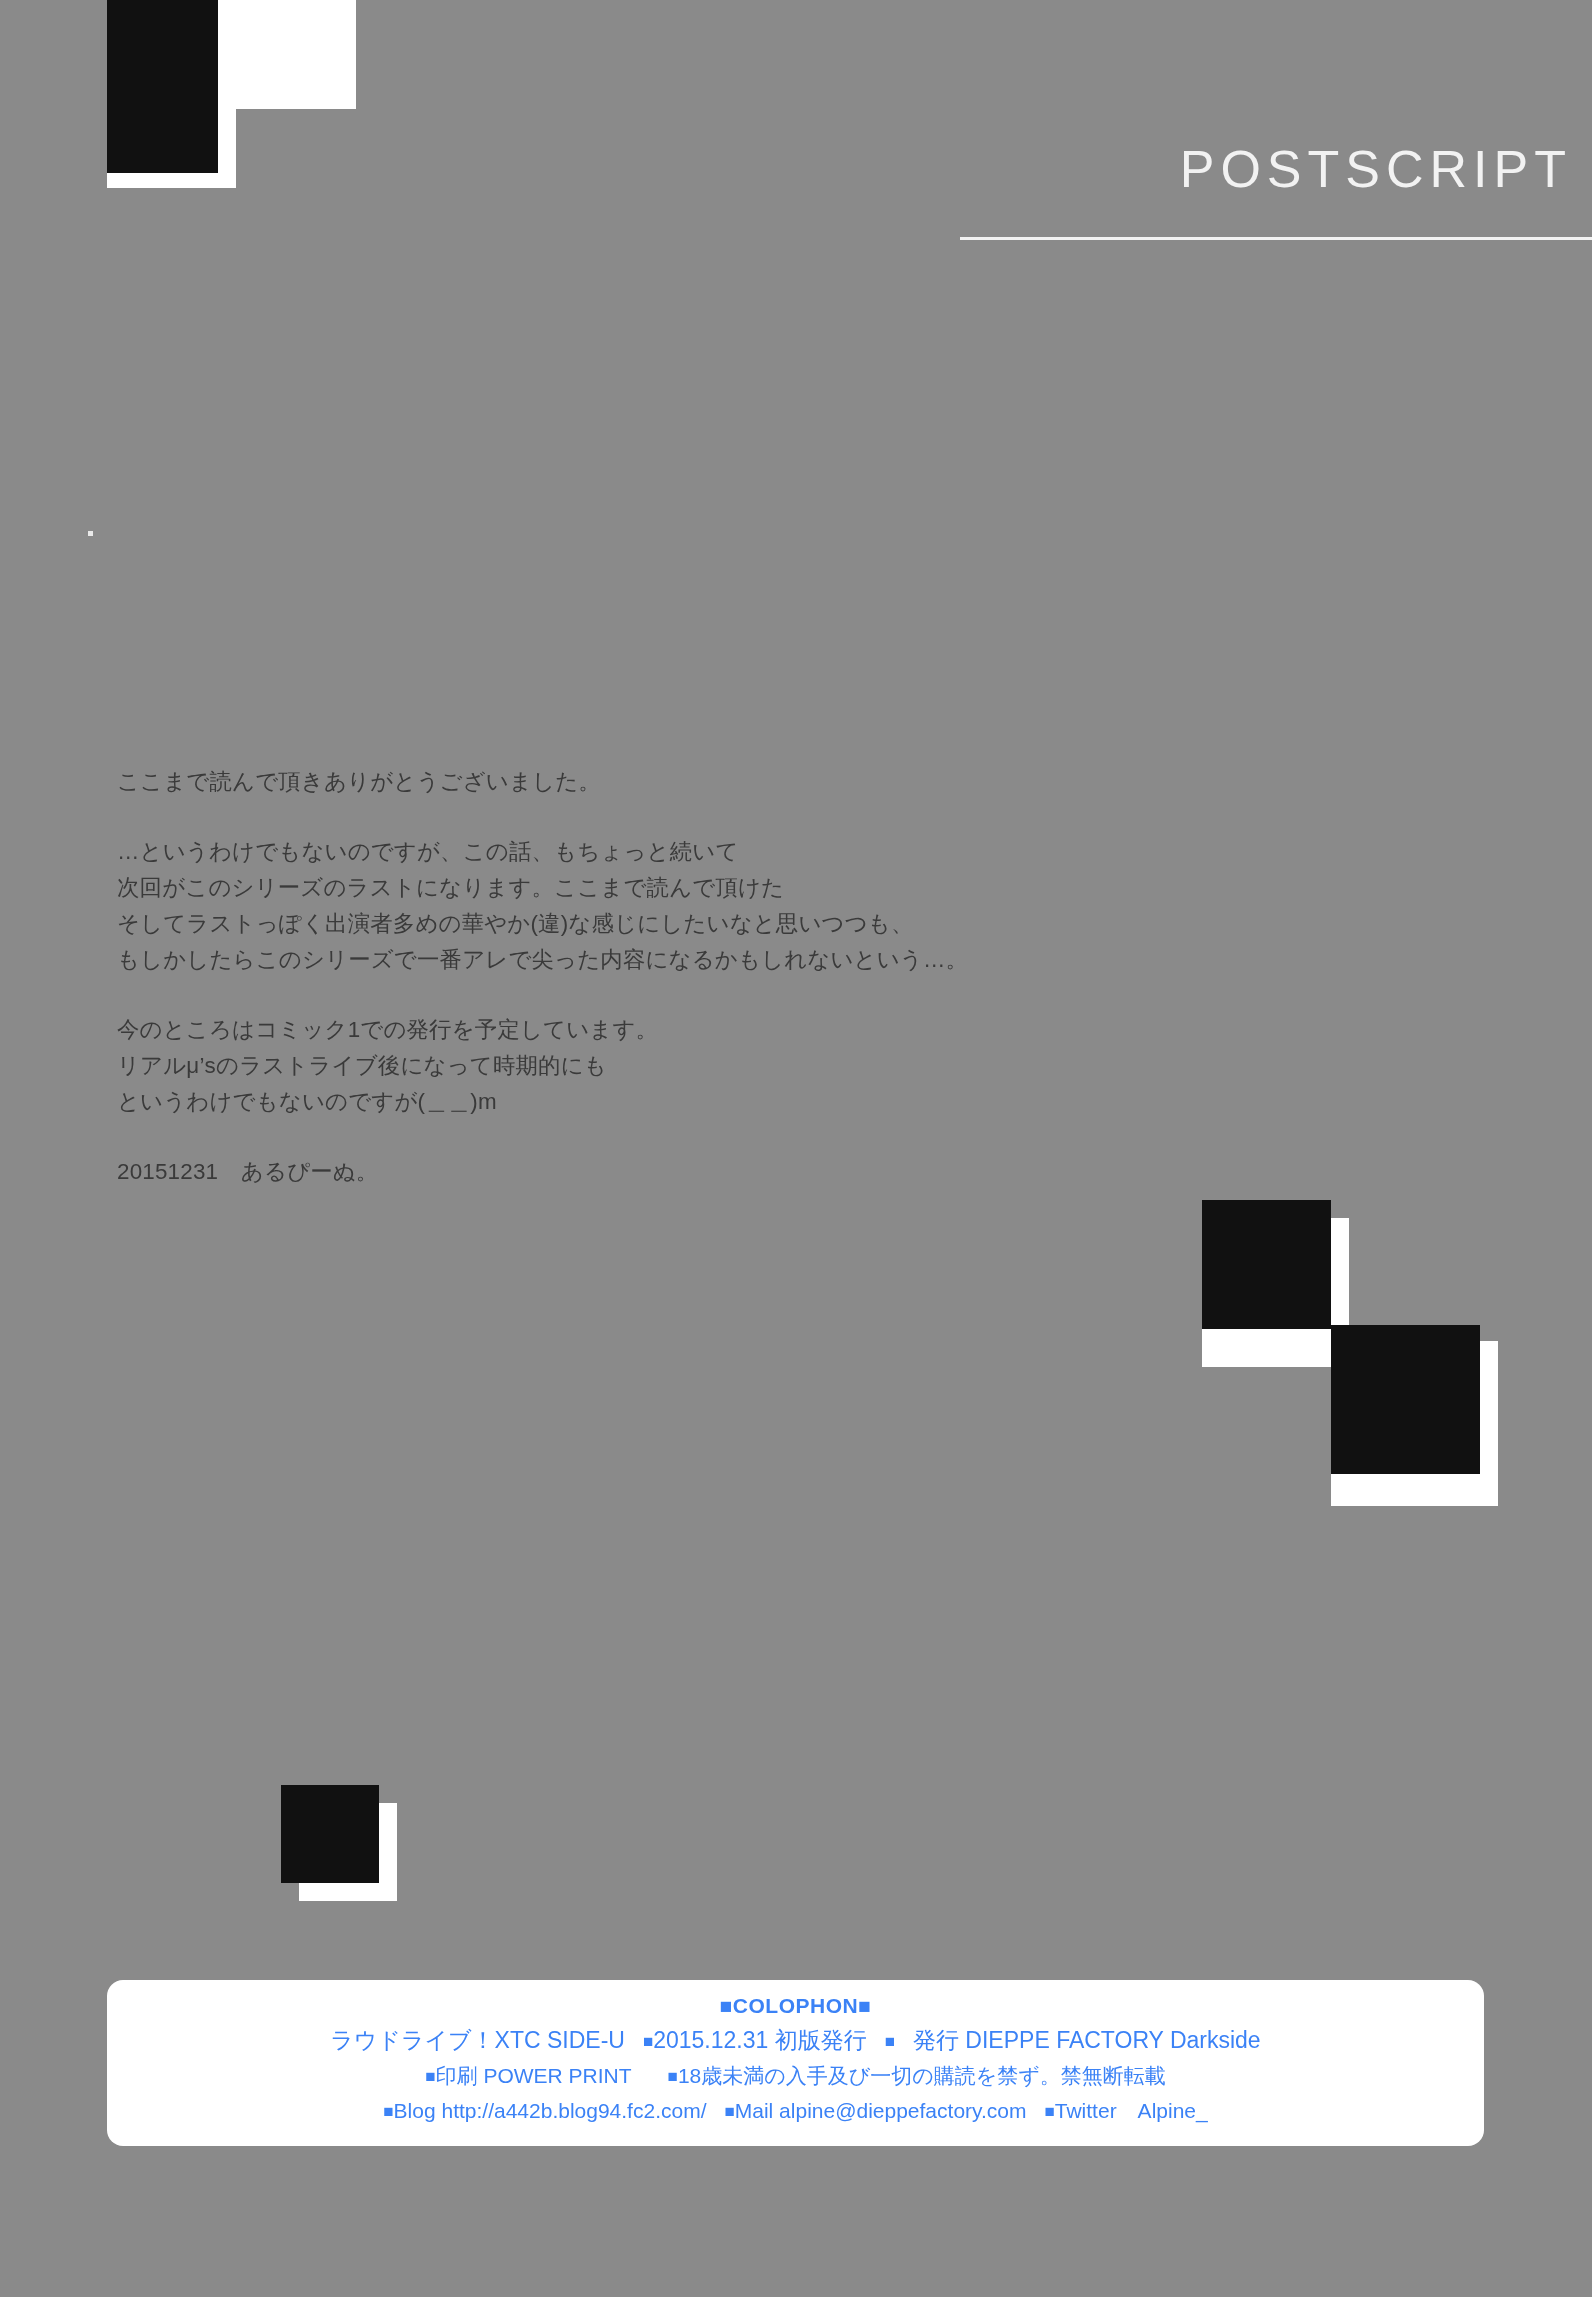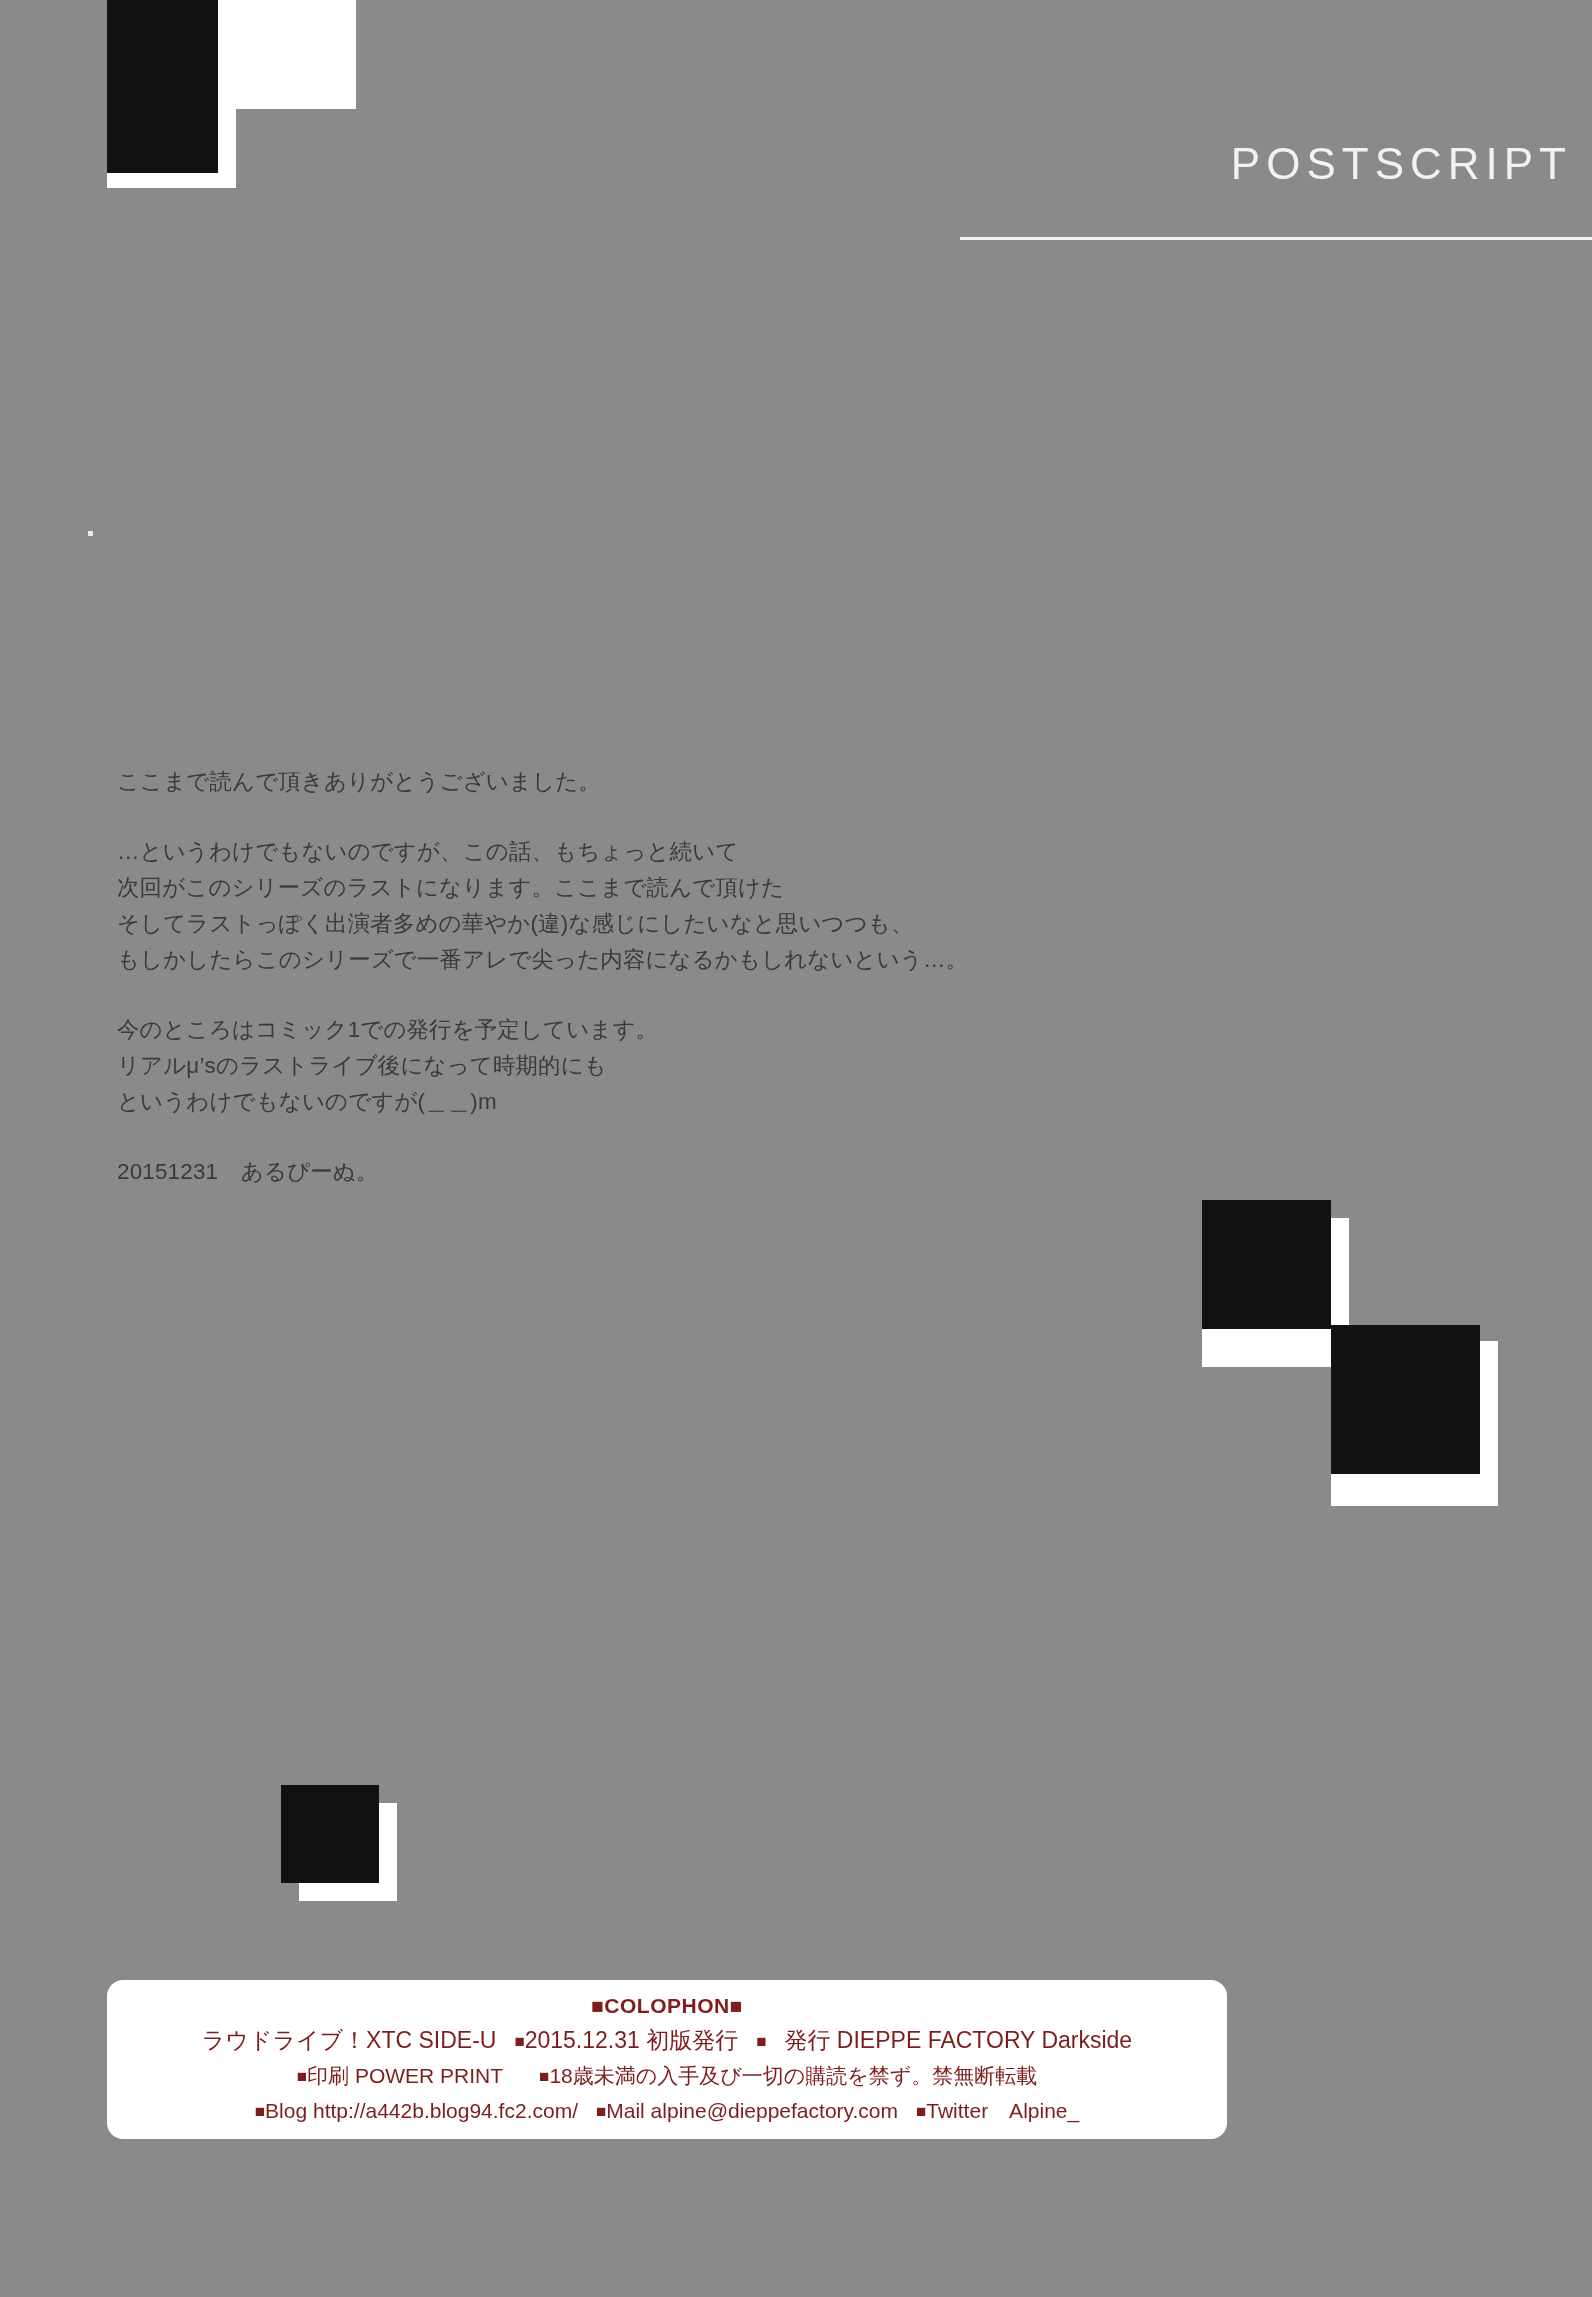--- a/index.html
+++ b/index.html
@@ -16,21 +16,21 @@
     height: 2297px;
     background: #8a8a8a;
     overflow: hidden;
   }
 
   
   .header-title {
     position: absolute;
     right: 20px;
     top: 139px;
-    font-size: 44px;
+    font-size: 52px;
     letter-spacing: 6px;
     color: #f2f2f2;
     font-family: "Liberation Sans", sans-serif;
     font-weight: 400;
     white-space: nowrap;
   }
   .header-rule {
     position: absolute;
     left: 960px;
     top: 237px;
@@ -80,27 +80,27 @@
   .para { margin: 0 0 34px 0; }
   .para:last-child { margin-bottom: 11px; }
   .para div { white-space: pre; }
   .para.sig { margin-top: 14px; }
 
   
   .colophon {
     position: absolute;
     left: 107px;
     top: 1980px;
-    width: 1120px;
+    width: 1377px;
     background: #ffffff;
     border-radius: 16px;
-    padding: 14px 0 10px 0;
+    padding: 14px 0 17px 0;
     box-sizing: border-box;
     text-align: center;
-    color: #7f1d1d;
+    color: #3b82f6;
   }
   .colophon .head {
     font-size: 21px;
     font-weight: bold;
     letter-spacing: 0.5px;
     margin-bottom: 5px;
   }
   .colophon .row {
     font-size: 21px;
     line-height: 34px;

